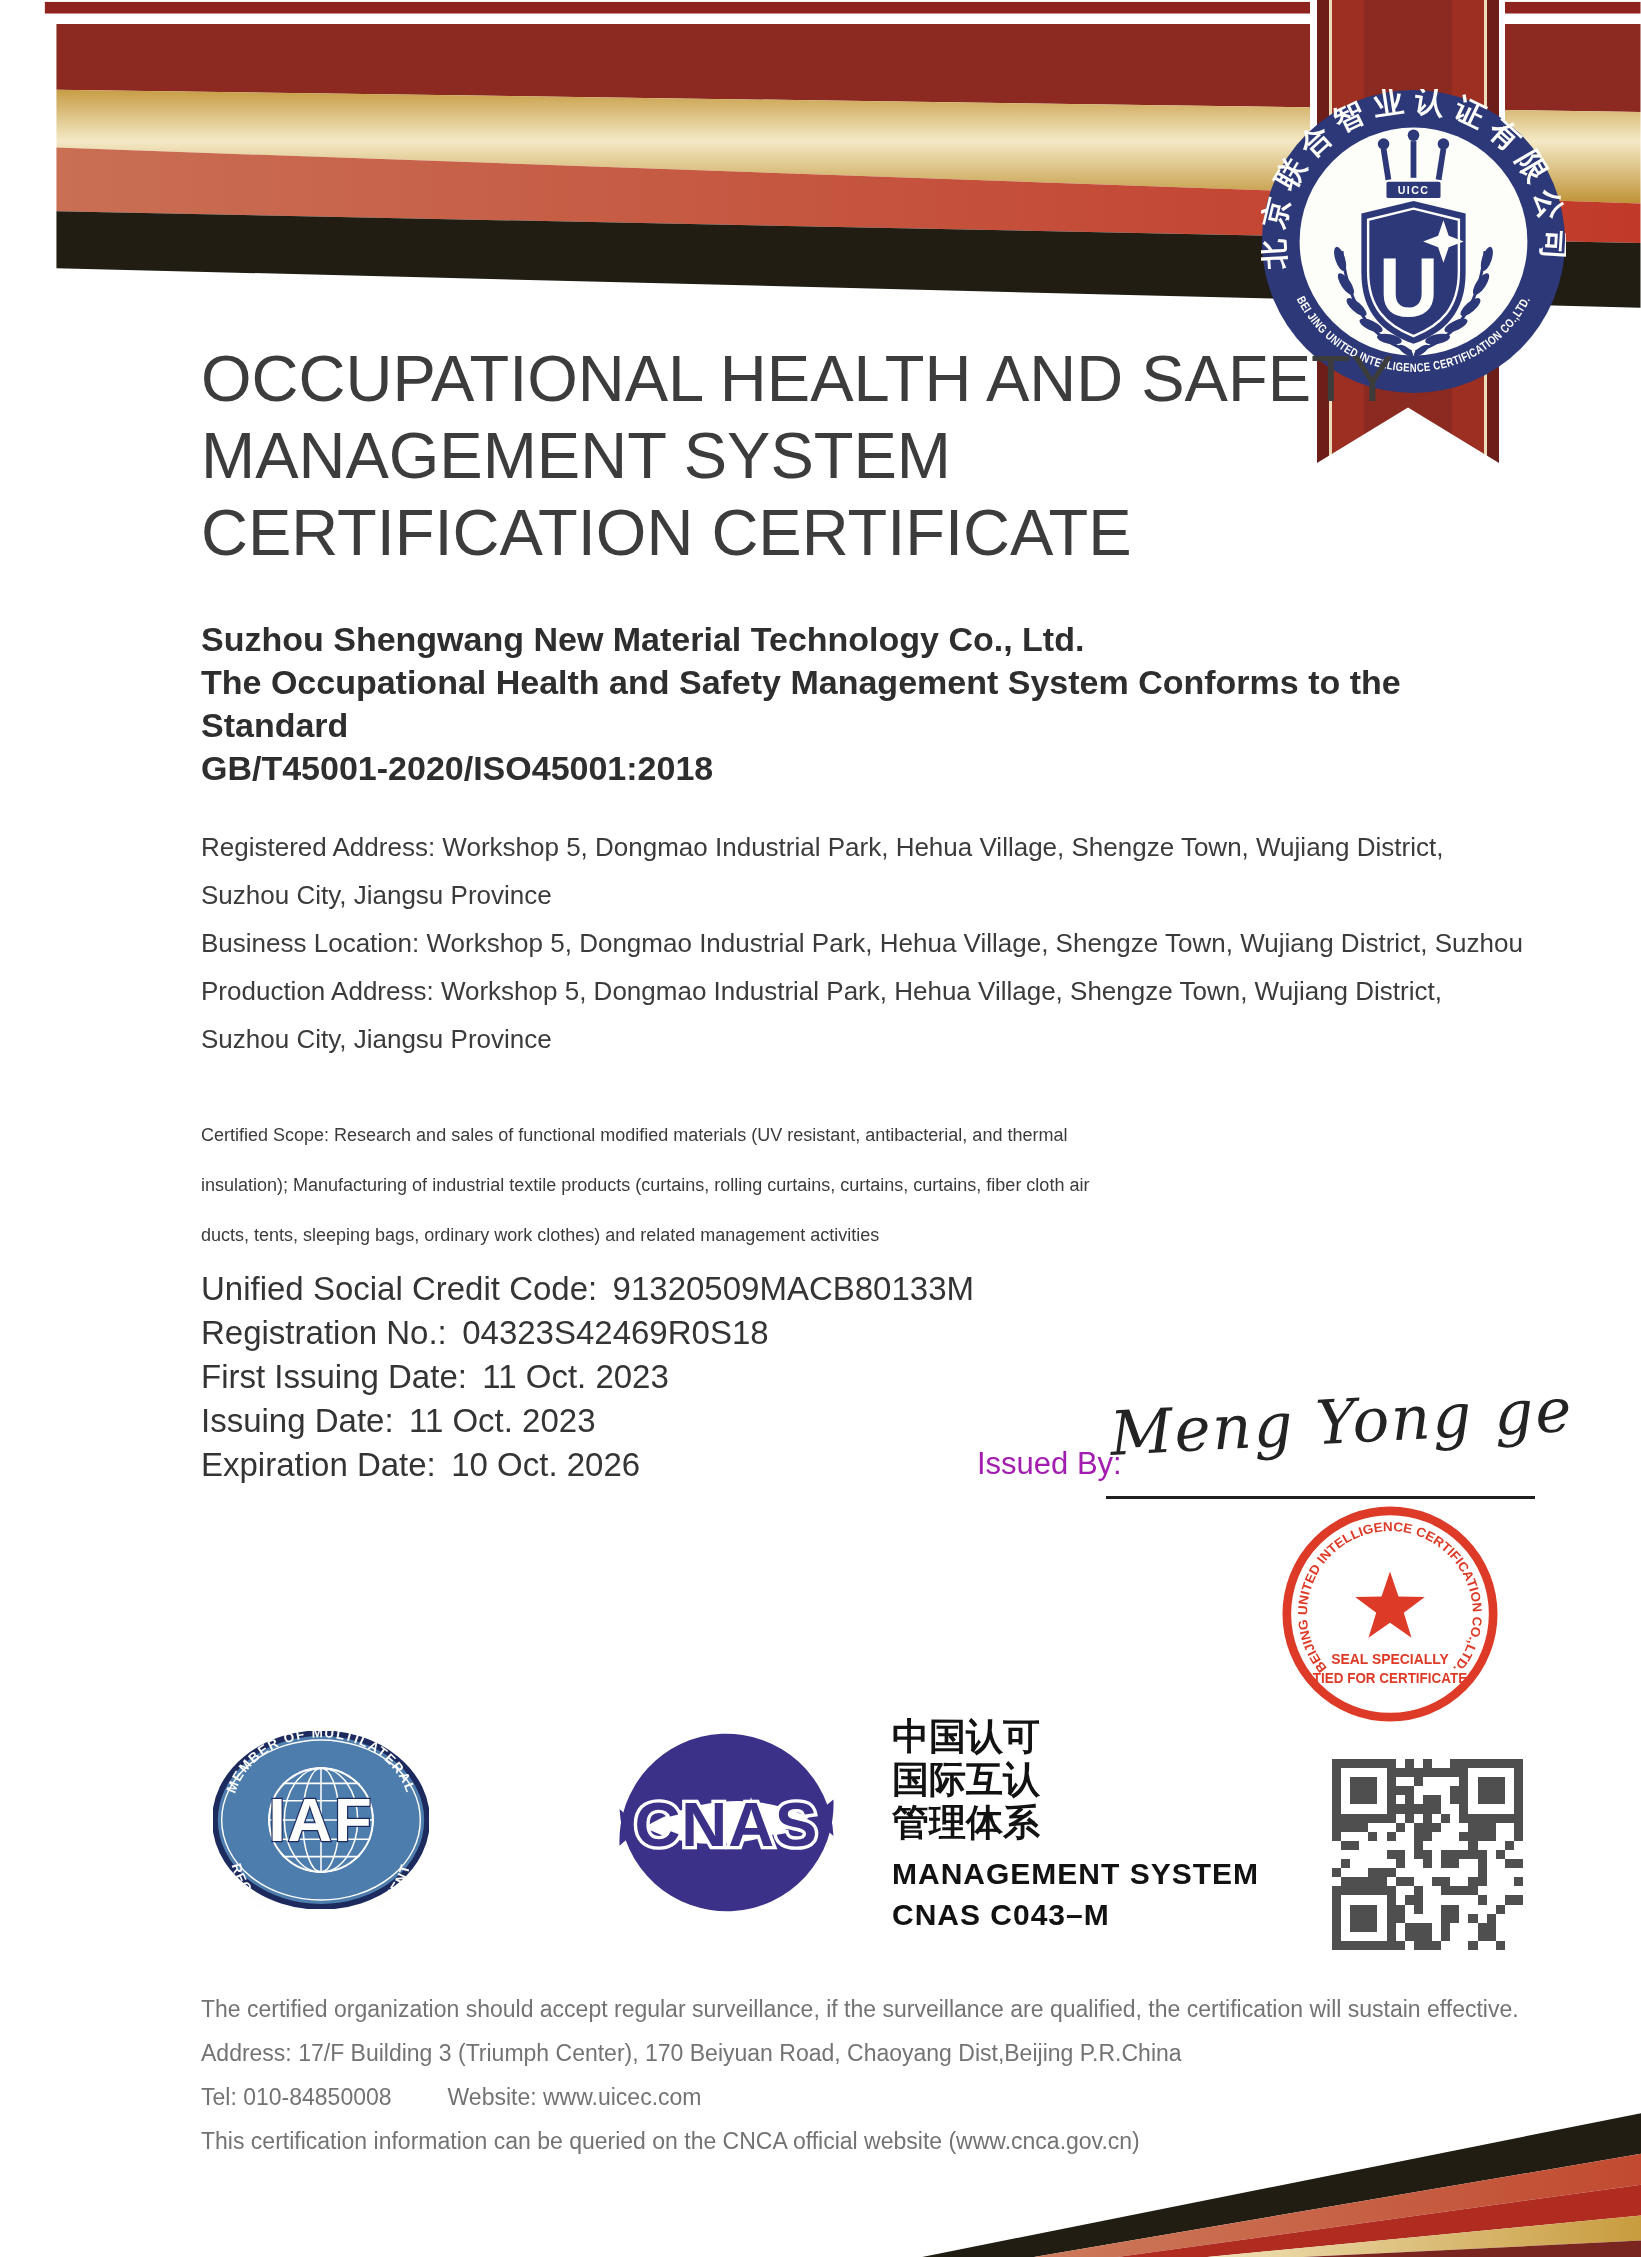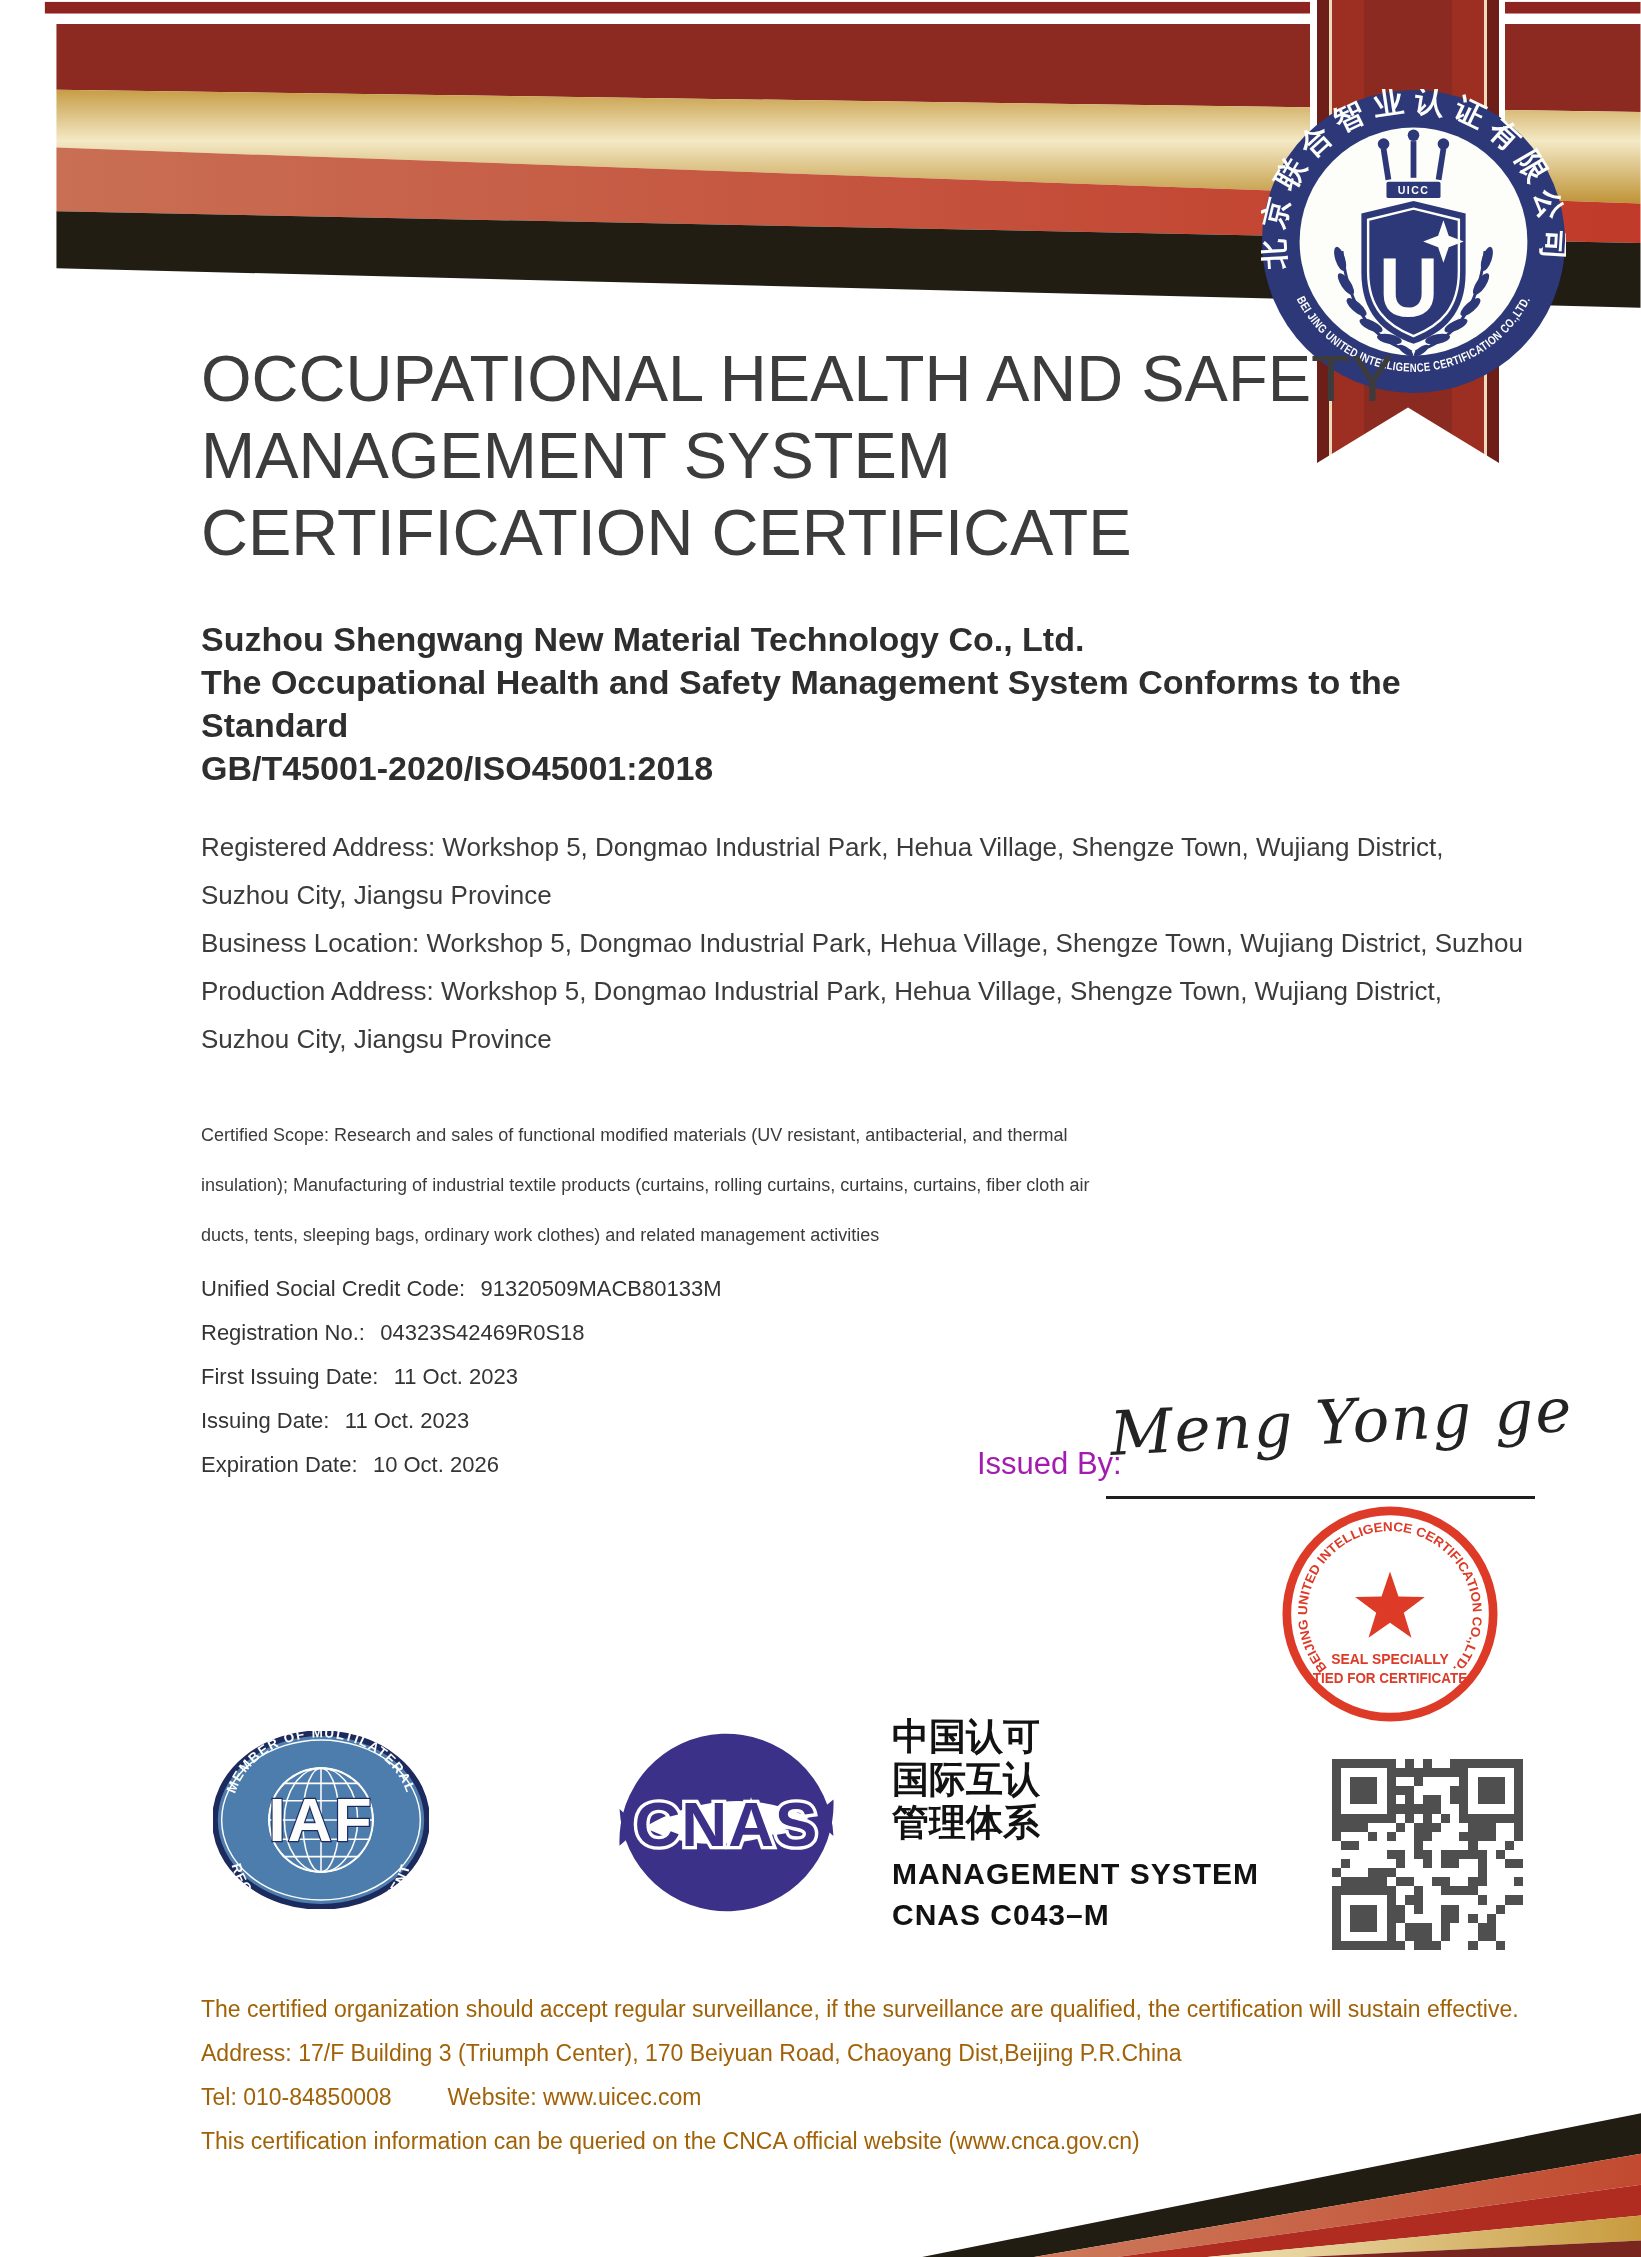--- a/index.html
+++ b/index.html
@@ -12,32 +12,32 @@
   
   .title-block{left:201px;top:340px;color:#3c3c3c;}
   .title-line{font-size:65px;line-height:77px;font-weight:400;letter-spacing:0px;white-space:nowrap;}
   .company-block{left:201px;top:618px;color:#2e2e2e;}
   .company-line{font-size:34px;line-height:43px;font-weight:700;white-space:nowrap;}
   .addr-block{left:201px;top:823px;color:#3b3b3b;}
   .addr-line{font-size:26px;line-height:48px;font-weight:400;white-space:nowrap;}
   .scope-block{left:201px;top:1110px;color:#3b3b3b;}
   .scope-line{font-size:18px;line-height:50px;font-weight:400;white-space:nowrap;}
   .codes-block{left:201px;top:1267px;color:#343434;}
-  .code-row{font-size:22px;line-height:44px;font-weight:400;white-space:nowrap;}
+  .code-row{font-size:33px;line-height:44px;font-weight:400;white-space:nowrap;}
   .code-value{margin-left:15.4px;}
   .issued-label{left:977px;top:1446px;font-size:31px;color:#a21caf;}
   .signature{left:1110px;top:1398px;width:444px;font-family:"DejaVu Serif",serif;
     font-style:italic;font-size:61px;color:#232323;transform:rotate(-3deg);
     transform-origin:left center;white-space:nowrap;letter-spacing:1.9px;}
   .sig-line{left:1106px;top:1496px;width:429px;height:2.9px;background:#1f1f1f;}
   .accred-block{left:892px;top:1715px;color:#121212;}
   .accred-cn{font-size:37px;line-height:43px;font-weight:700;white-space:nowrap;}
   .accred-en{font-size:30px;line-height:41px;font-weight:700;white-space:nowrap;letter-spacing:1px;}
   .accred-en.first{margin-top:8.7px;}
-  .footer-block{left:201px;top:1987px;color:#a16207;}
+  .footer-block{left:201px;top:1987px;color:#737373;}
   .footer-line{font-size:23px;line-height:44px;font-weight:400;white-space:nowrap;}
   .footer-website{margin-left:56px;}
   
   .ribbon-outline{left:1310px;top:0;width:195px;height:471px;background:#ffffff;
     clip-path:polygon(0 0,100% 0,100% 100%,50% 87%,0 100%);}
   .ribbon{left:1317px;top:0;width:182px;height:463px;
     clip-path:polygon(0 0,100% 0,100% 100%,50% 88%,0 100%);
     background:linear-gradient(90deg,
       #6e1e18 0 6.5%,#ecdcba 6.5% 8.2%,#9c2e22 8.2% 26%,
       #8a2a20 26% 74%,#9c2e22 74% 91.8%,#ecdcba 91.8% 93.5%,#6e1e18 93.5% 100%);}

